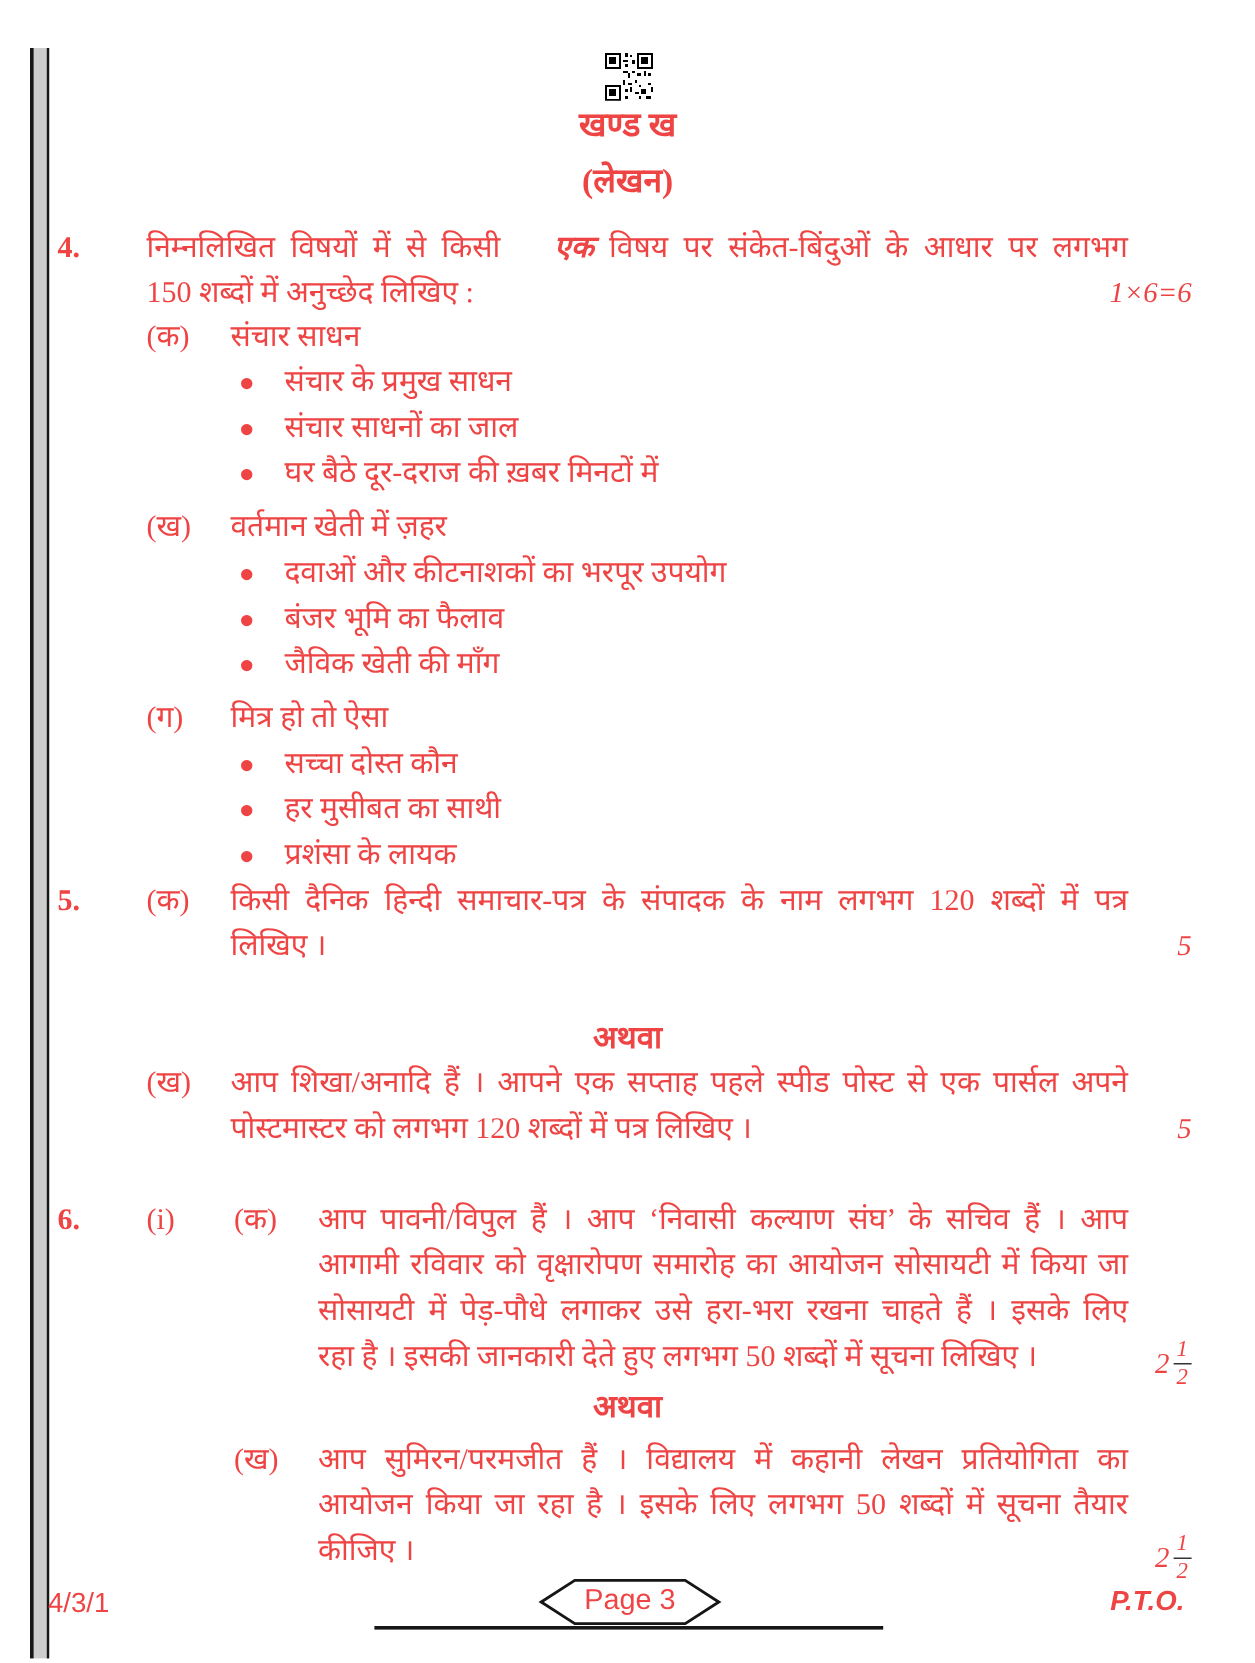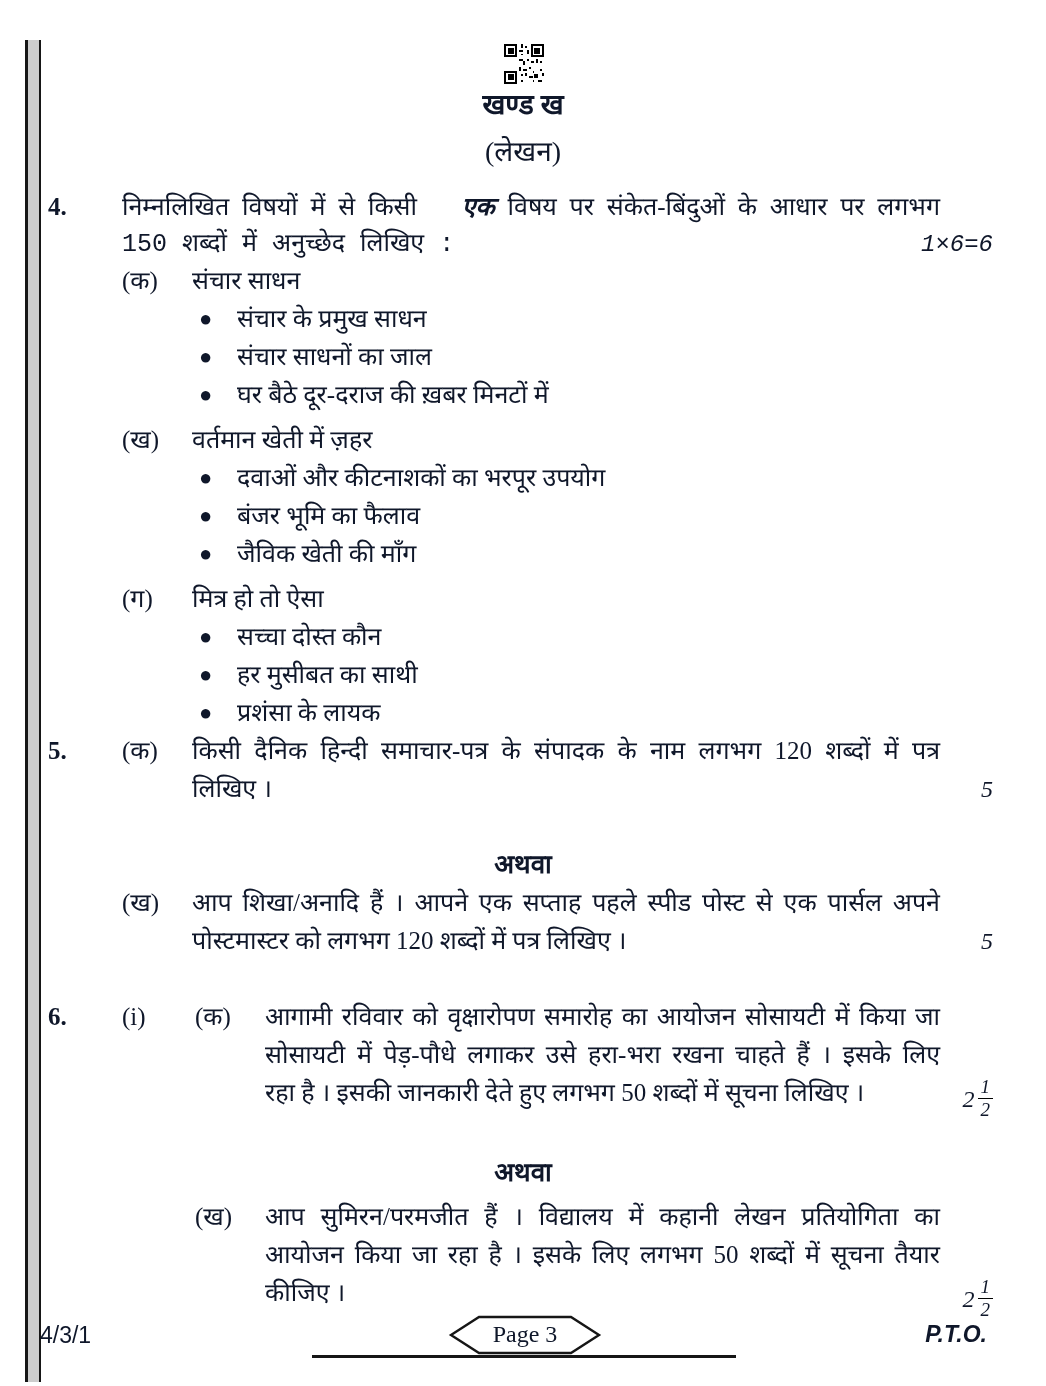--- a/index.html
+++ b/index.html
@@ -1,42 +1,42 @@
 <!DOCTYPE html>
 <html><head>
 <meta charset="utf-8">
 <style>
   html,body{margin:0;padding:0;background:#fff;}
   .page{
-    position:relative;width:1040px;height:1386px;background:#ffffff;color:#0f172a;
+    position:relative;width:1040px;height:1386px;background:#ffffff;color:#ef4444;
     font-family:"Liberation Serif","DejaVu Serif",serif;font-size:25px;line-height:38px;
     overflow:hidden;
   }
   
   .spine{position:absolute;left:25px;top:40px;width:11px;height:1342px;background:#cdcdcd;
     border-left:3px solid #161616;border-right:2px solid #161616;}
   
   .qr{position:absolute;left:503px;top:44px;width:42px;height:40px;}
   .sec-title{position:absolute;left:0;top:88px;width:1046px;text-align:center;
     font-weight:700;font-size:28px;line-height:34px;}
   .sec-sub{position:absolute;left:0;top:133px;width:1046px;text-align:center;
-    font-weight:400;font-size:28px;line-height:38px;}
+    font-weight:700;font-size:28px;line-height:38px;}
   
   .qblock{position:absolute;left:48px;width:945px;}
   .row{display:flex;}
   .num{width:74px;font-weight:700;flex:none;}
   .part{width:73px;flex:none;}
   .lbl{width:70px;flex:none;}
   .textcol{flex:1;position:relative;}
   .line{padding-right:53px;}
   .just{text-align:justify;text-align-last:justify;}
   .em{font-weight:700;font-style:italic;margin-left:32px;}
   .marks{font-style:italic;font-size:24px;white-space:nowrap;}
   .marks-end{position:absolute;right:0;bottom:0;font-style:italic;font-size:24px;line-height:38px;}
-  .q4line2{display:flex;justify-content:space-between;align-items:flex-start;font-family:Liberation Mono, monospace;}
+  .q4line2{display:flex;justify-content:space-between;align-items:flex-start;}
   
   .topics{position:absolute;left:122px;top:262px;width:871px;}
   .topic{margin-bottom:7px;}
   .trow{display:flex;}
   .tlabel{width:70px;flex:none;}
   .brow{display:flex;padding-left:77px;}
   .dot{width:38px;flex:none;font-size:22px;}
   
   .orhead{position:absolute;left:0;width:1046px;text-align:center;font-weight:700;font-size:26px;line-height:38px;}
   
@@ -44,21 +44,21 @@
     font-style:italic;font-size:24px;line-height:24px;}
   .fr{display:inline-flex;flex-direction:column;align-items:center;font-size:19px;line-height:22px;}
   .fr .n{border-bottom:1.6px solid #000;padding:0 3px;}
   .fr .d{padding:0 3px;}
   
   .fcode{position:absolute;left:40px;top:1320px;font-family:"Liberation Sans","DejaVu Sans",sans-serif;
     font-size:23px;line-height:30px;}
   .hexwrap{position:absolute;left:447px;top:1314px;width:156px;height:42px;}
   .hexwrap svg{position:absolute;left:0;top:0;}
   .hextext{position:absolute;left:0;top:0;width:156px;height:40px;display:flex;align-items:center;justify-content:center;
-    font-family:Liberation Serif, serif;font-size:24px;}
+    font-family:Liberation Sans, sans-serif;font-size:24px;}
   .frule{position:absolute;left:312px;top:1355px;width:424px;height:3px;background:#161616;}
   .pto{position:absolute;right:53px;top:1319px;font-family:"Liberation Sans","DejaVu Sans",sans-serif;
     font-style:italic;font-weight:700;font-size:23px;line-height:30px;}
 </style>
 </head>
 <body>
 
 <div class="page">
 
   <div class="spine"></div>
@@ -210,20 +210,21 @@
       </div>
     </div>
   </div>
 
   <div class="qblock" style="top:998px;">
     <div class="row">
       <div class="num">6.</div>
       <div class="part">(i)</div>
       <div class="lbl">(क)</div>
       <div class="textcol">
+        <div class="line just">आप पावनी/विपुल हैं । आप ‘निवासी कल्याण संघ’ के सचिव हैं । आप</div>
         <div class="line just">आगामी रविवार को वृक्षारोपण समारोह का आयोजन सोसायटी में किया जा</div>
         <div class="line just">सोसायटी में पेड़-पौधे लगाकर उसे हरा-भरा रखना चाहते हैं । इसके लिए</div>
         <div class="line">रहा है । इसकी जानकारी देते हुए लगभग 50 शब्दों में सूचना लिखिए ।</div>
         <div class="fracmarks">
           <span>2</span>
             <span class="fr">
               <span class="n">1</span>
               <span class="d">2</span>
             </span>
         </div>

